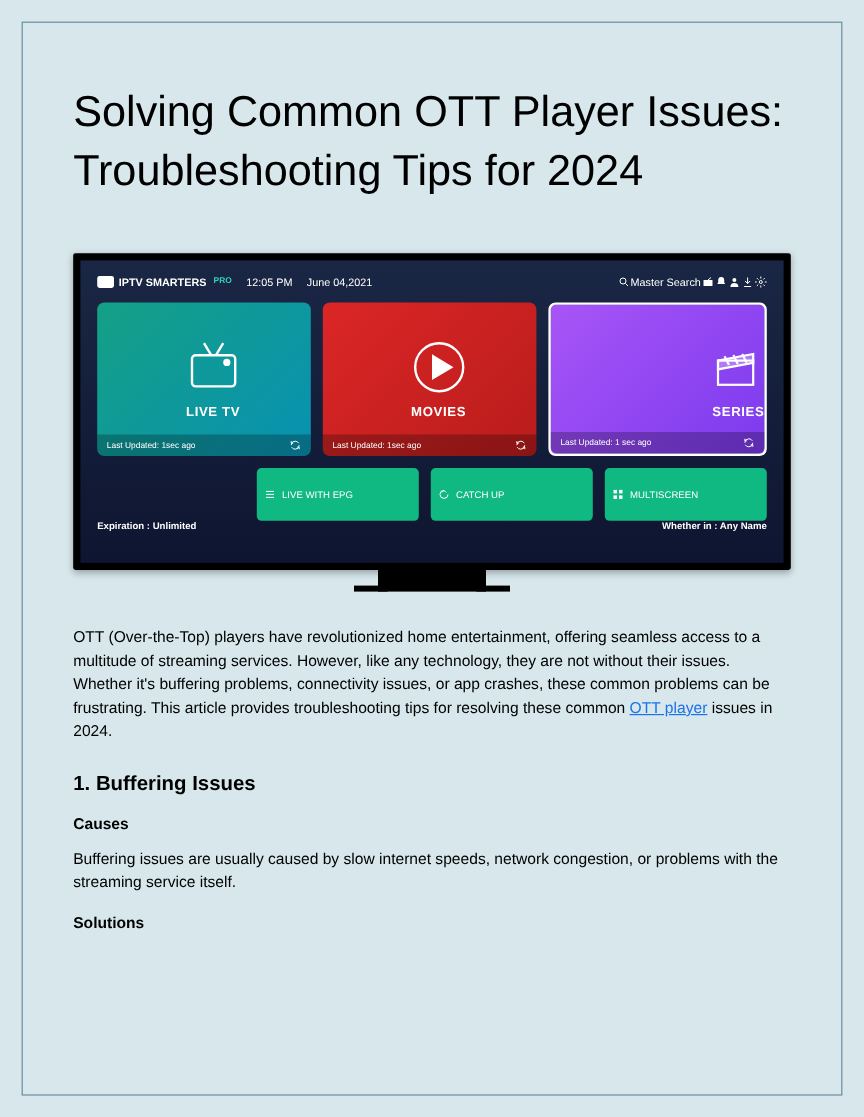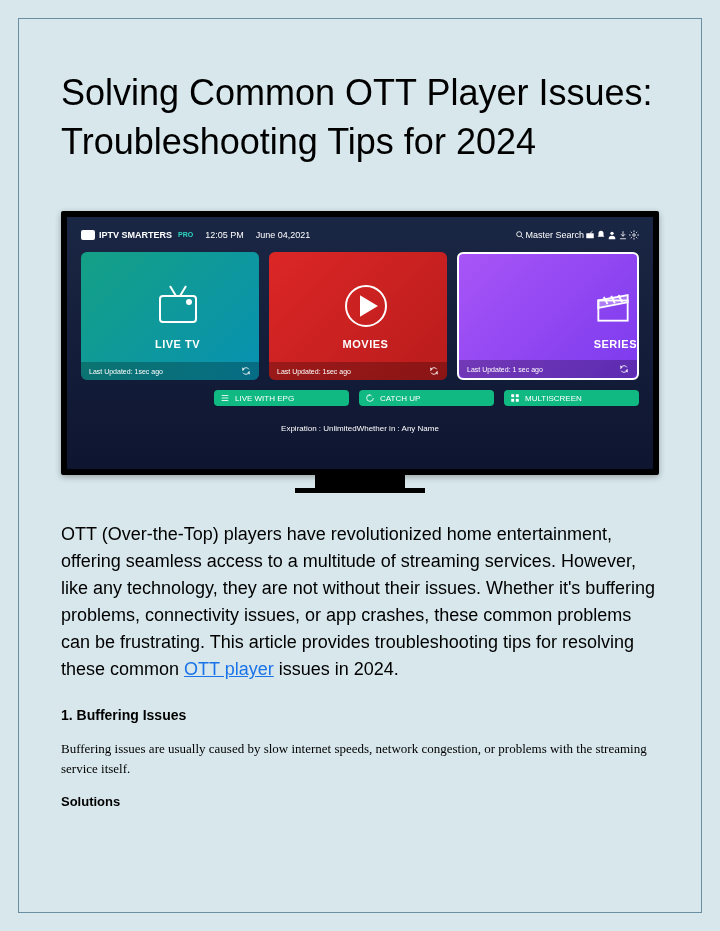--- a/index.html
+++ b/index.html
@@ -110,46 +110,46 @@
       align-items: center;
       border-radius: 0 0 6px 6px;
     }
     .refresh-icon { width: 10px; height: 10px; }
     .btn-row { display: flex; gap: 10px; margin-top: 10px; }
     .btn-row-spacer { flex: 1; }
     .small-btn {
       flex: 1;
       background: #10b981;
       border-radius: 4px;
-      padding: 3px 6px;
+      padding: 17px 6px;
       display: flex;
       align-items: center;
       gap: 5px;
       color: #fff;
       font-size: 8px;
       font-weight: 500;
     }
     .small-btn-icon { width: 10px; height: 10px; }
     .bottom-bar {
       display: flex;
-      justify-content: center;
+      justify-content: space-between;
       color: #fff;
       font-size: 8px;
-      margin-top: 18px;
+      font-weight: bold;
     }
     .intro {
-      font-size: 18px;
+      font-size: 13px;
       line-height: 1.5;
       color: #000;
       margin-bottom: 24px;
     }
     .intro a { color: #1a73e8; text-decoration: underline; }
-    .section-h2 { font-size: 14px; font-weight: 700; margin-bottom: 16px; }
+    .section-h2 { font-size: 17px; font-weight: 700; margin-bottom: 16px; }
     .section-h3 { font-size: 13px; font-weight: 700; margin-bottom: 12px; }
-    .section-p { font-size: 13px; line-height: 1.5; margin-bottom: 16px; font-family: Liberation Serif, serif; }
+    .section-p { font-size: 13px; line-height: 1.5; margin-bottom: 16px; }
   </style>
 </head>
 <body>
 
 <div class="page">
   <h1 class="title">Solving Common OTT Player Issues: Troubleshooting Tips for 2024</h1>
 
   <div class="tv-container">
     <div class="tv-frame">
       <div class="tv-screen">
@@ -299,15 +299,16 @@
       </div>
     </div>
     <div class="tv-stand"></div>
   </div>
 
   <p class="intro">
     <span>OTT (Over-the-Top) players have revolutionized home entertainment, offering seamless access to a multitude of streaming services. However, like any technology, they are not without their issues. Whether it's buffering problems, connectivity issues, or app crashes, these common problems can be frustrating. This article provides troubleshooting tips for resolving these common </span><a href="#">OTT player</a><span> issues in 2024.</span>
   </p>
 
   <h2 class="section-h2">1. Buffering Issues</h2>
+  <h3 class="section-h3">Causes</h3>
   <p class="section-p">Buffering issues are usually caused by slow internet speeds, network congestion, or problems with the streaming service itself.</p>
   <h3 class="section-h3">Solutions</h3>
 </div>
 
 </body></html>

